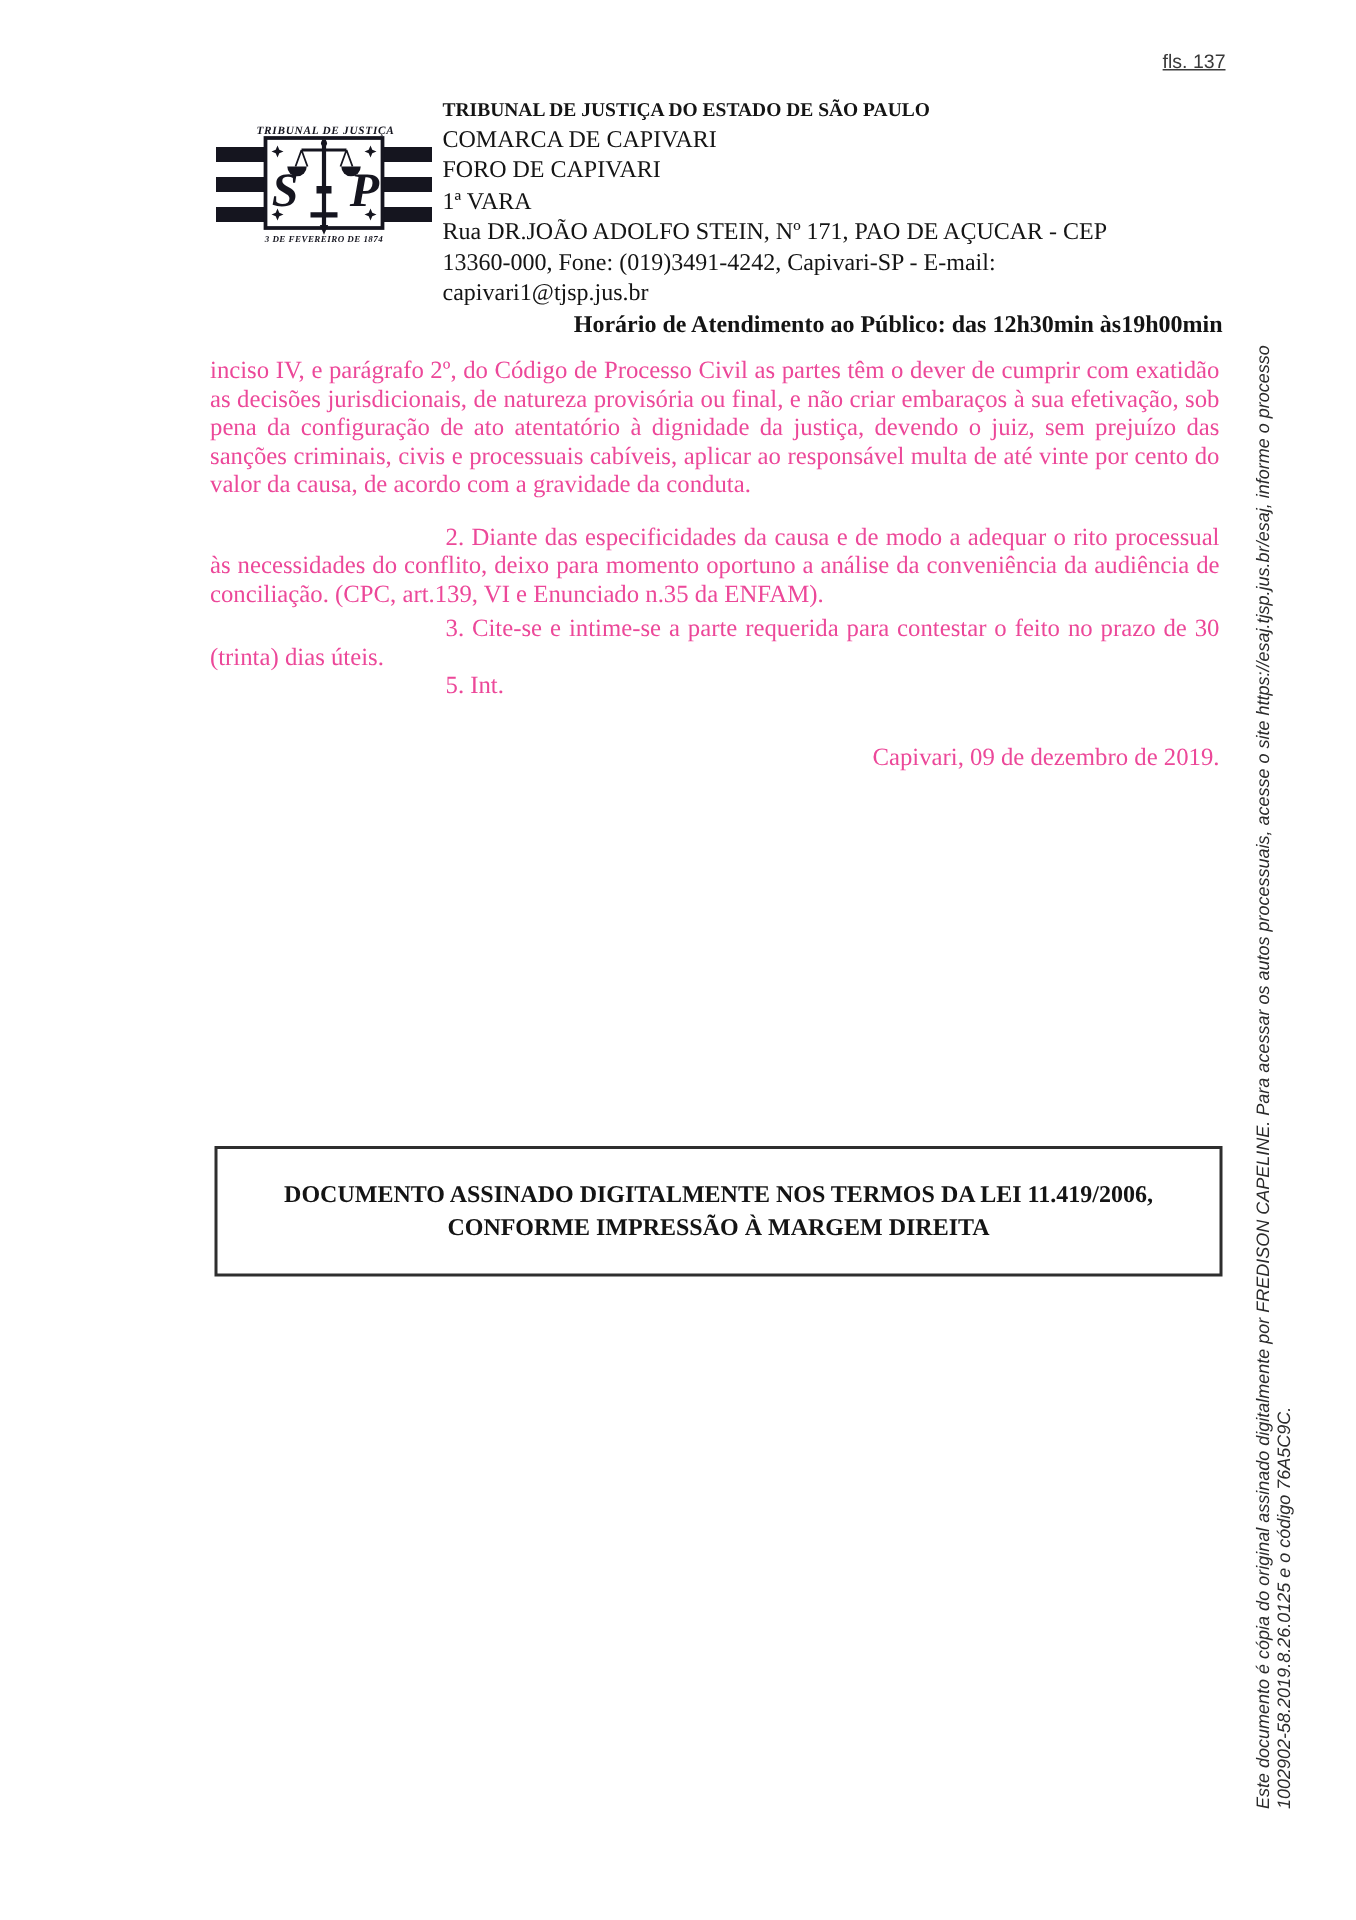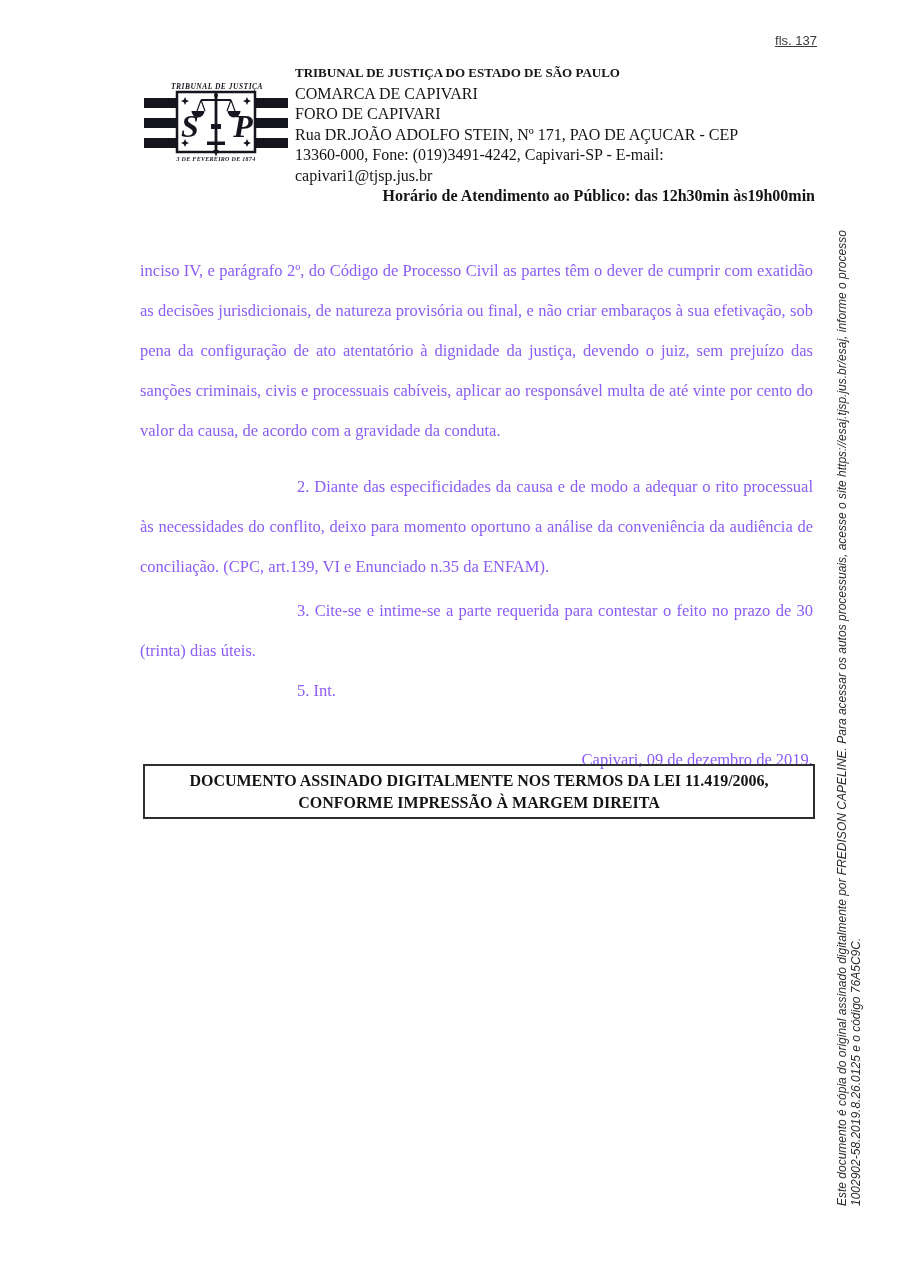--- a/index.html
+++ b/index.html
@@ -19,35 +19,35 @@
     font-size:13px;color:#3a3a3a;text-decoration:underline;
   }
   
   .header{position:absolute;left:143px;top:63px;width:672px;}
   .logo{position:absolute;left:0;top:17px;width:146px;height:82px;font-style:italic;}
   .header-text{margin-left:152px;font-size:16px;line-height:20.5px;color:#141414;}
   .header-text .court-title{font-weight:bold;font-size:13px;}
   .header-text .office-hours{font-weight:bold;text-align:right;}
   
   .doc-body{
-    position:absolute;left:140px;top:251px;width:673px;
-    font-size:16.5px;line-height:40px;text-align:justify;color:#8b5cf6;
+    position:absolute;left:140px;top:237px;width:673px;
+    font-size:16.5px;line-height:19px;text-align:justify;color:#ec4899;
   }
   .doc-body p{margin:0;text-indent:157px;}
   .doc-body p.p1{text-indent:0;}
   .doc-body p.p2{margin-top:16px;}
   .doc-body p.p3{margin-top:4px;}
   .doc-body p.p4{margin-top:3px;}
   .doc-body p.p5{margin-top:0;}
   .date-line{margin-top:29px;text-indent:110px;text-align:right;}
   
   .sign-box{
     position:absolute;left:143px;top:764px;width:652px;
     border:2px solid #2e2e2e;
-    padding:4px 8px;
+    padding:20px 8px;
     text-align:center;font-weight:bold;font-size:16px;line-height:21.5px;
     color:#141414;
   }
   
   .side-note{
     position:absolute;left:836px;top:1206px;width:1023px;
     transform:rotate(-90deg);transform-origin:0 0;
     font-family:"Liberation Sans","DejaVu Sans",sans-serif;
     font-style:italic;font-size:12px;line-height:13.5px;color:#2b2b2b;
     white-space:nowrap;
@@ -96,20 +96,21 @@
           <rect class="ink" x="64" y="61.5" width="18" height="3.5"></rect>
           <path class="ink" d="M70.2 70 L75.8 70 L73 76.5 Z"></path>
         </g>
         <text x="73" y="81" font-size="6" text-anchor="middle" letter-spacing="0.3">3 DE FEVEREIRO DE 1874</text>
       </svg>
     </div>
     <div class="header-text">
       <div class="court-title">TRIBUNAL DE JUSTIÇA DO ESTADO DE SÃO PAULO</div>
       <div>COMARCA DE CAPIVARI</div>
       <div>FORO DE CAPIVARI</div>
+      <div>1ª VARA</div>
       <div>Rua DR.JOÃO ADOLFO STEIN, Nº 171, PAO DE AÇUCAR - CEP</div>
       <div>13360-000, Fone: (019)3491-4242, Capivari-SP - E-mail:</div>
       <div>capivari1@tjsp.jus.br</div>
       <div class="office-hours">Horário de Atendimento ao Público: das 12h30min às19h00min</div>
     </div>
   </div>
 
   <div class="doc-body">
     <p class="p1">inciso IV, e parágrafo 2º, do Código de Processo Civil as partes têm o dever de cumprir com exatidão as decisões jurisdicionais, de natureza provisória ou final, e não criar embaraços à sua efetivação, sob pena da configuração de ato atentatório à dignidade da justiça, devendo o juiz, sem prejuízo das sanções criminais, civis e processuais cabíveis, aplicar ao responsável multa de até vinte por cento do valor da causa, de acordo com a gravidade da conduta.</p>
     <p class="p2">2. Diante das especificidades da causa e de modo a adequar o rito processual às necessidades do conflito, deixo para momento oportuno a análise da conveniência da audiência de conciliação. (CPC, art.139, VI e Enunciado n.35 da ENFAM).</p>

